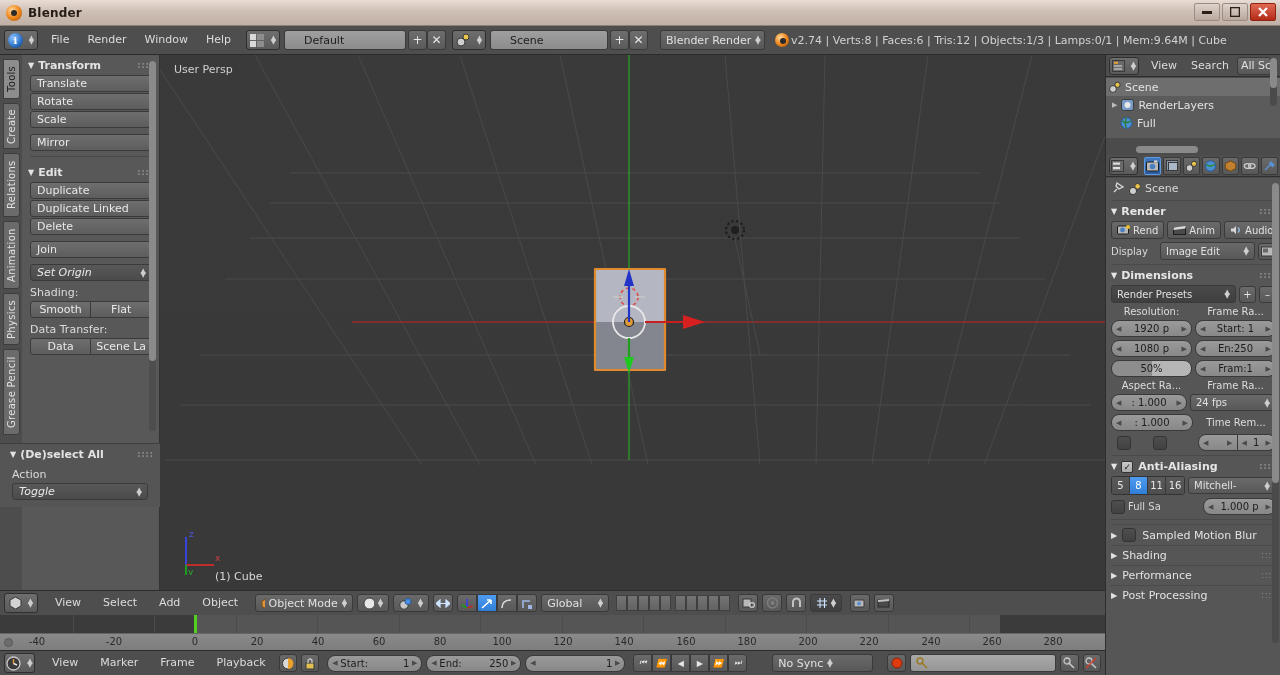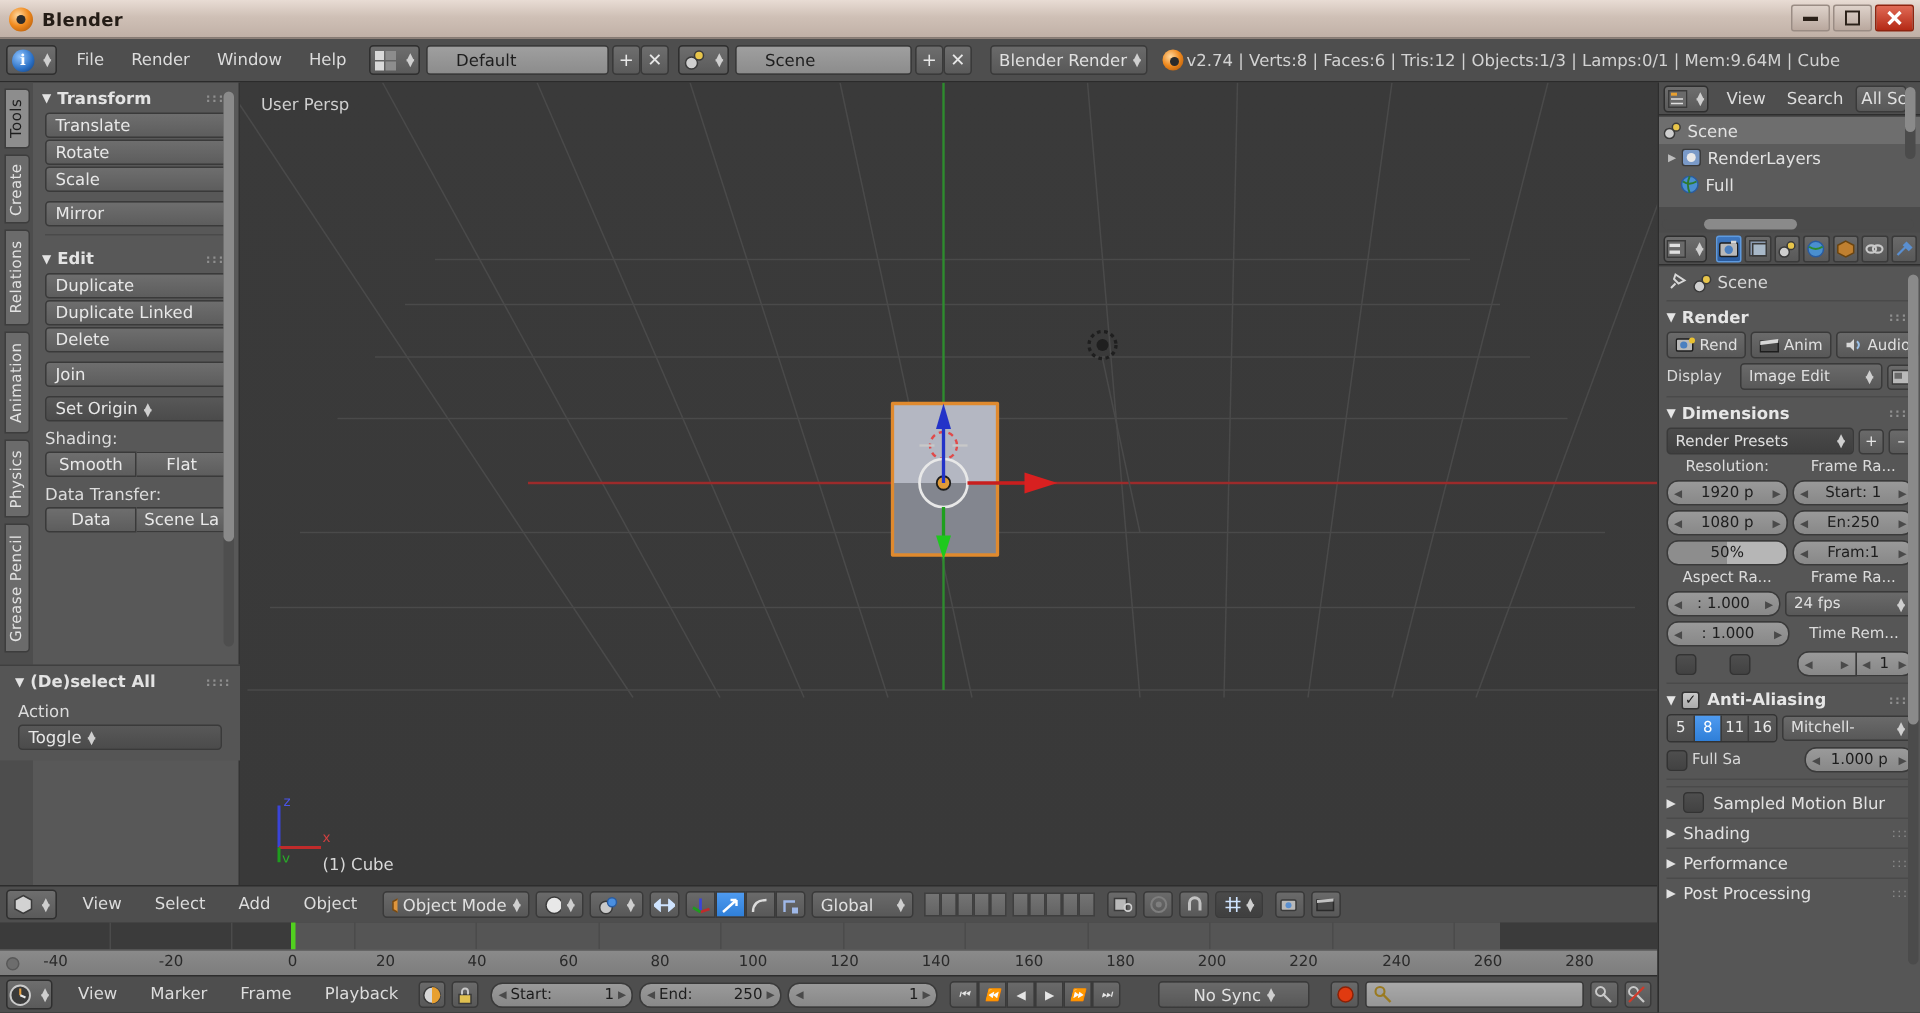--- a/index.html
+++ b/index.html
@@ -70,22 +70,22 @@
   .panel { position:absolute; left:22px; top:0; width:138px; }
   .ptitle { display:flex; align-items:center; color:#e3e3e3; font-size:11px;
     padding:4px 6px 3px 6px; font-weight:bold; }
   .ptitle .tri { margin-right:4px; font-size:8px; }
   .grip { margin-left:auto; color:#8f8f8f; font-size:8px; letter-spacing:1px; }
   .btnlist { padding:0 8px; }
   .tbtn { width:100%; height:17px; margin-bottom:1px; border:1px solid #3a3a3a;
     border-radius:3px; background:linear-gradient(180deg,#6e6e6e,#5d5d5d); color:#e8e8e8;
     font-size:11px; display:flex; align-items:center; padding-left:6px; }
   .tbtn.gap { margin-top:6px; }
-  .tbtn.drop { background:linear-gradient(180deg,#585858,#4b4b4b); 
-    padding-right:5px; }
+  .tbtn.drop { background:linear-gradient(180deg,#585858,#4b4b4b); justify-content:space-between;
+    padding-right:5px;font-style:italic; }
   .rowpair { display:flex; gap:0; }
   .rowpair .tbtn { border-radius:0; justify-content:center; padding-left:0; }
   .rowpair .tbtn:first-child { border-radius:3px 0 0 3px; }
   .rowpair .tbtn:last-child { border-radius:0 3px 3px 0; border-left:none; }
   .sublabel { color:#dcdcdc; font-size:11px; padding:4px 8px 2px 8px; }
   .psep { height:1px; background:#4a4a4a; margin:5px 8px; }
   .scroll-v { position:absolute; right:3px; top:6px; width:7px; height:370px;
     background:#4e4e4e; border-radius:4px; }
   .scroll-v i { position:absolute; left:0; top:0; width:7px; height:300px;
     background:#8a8a8a; border-radius:4px; display:block; }
@@ -669,21 +669,21 @@
 
     <div class="transport" style="margin-left:4px">
       <i style="border-radius:3px 0 0 3px">⏮</i>
       <i>⏪</i>
       <i>◀</i>
       <i>▶</i>
       <i>⏩</i>
       <i style="border-radius:0 3px 3px 0">⏭</i>
     </div>
 
-    <div class="w" style="width:110px; justify-content:center; margin-left:21px">
+    <div class="w" style="width:110px; justify-content:flex-start; margin-left:21px">
       <span>No Sync</span>
       <span class="spin">
           <span>▲</span>
           <span>▼</span>
         </span>
     </div>
 
     <div class="iconbtn" style="margin-left:10px">
       <svg width="12" height="12">
           <circle cx="6" cy="6" r="5" fill="#e03a10" stroke="#8a2208"></circle>

